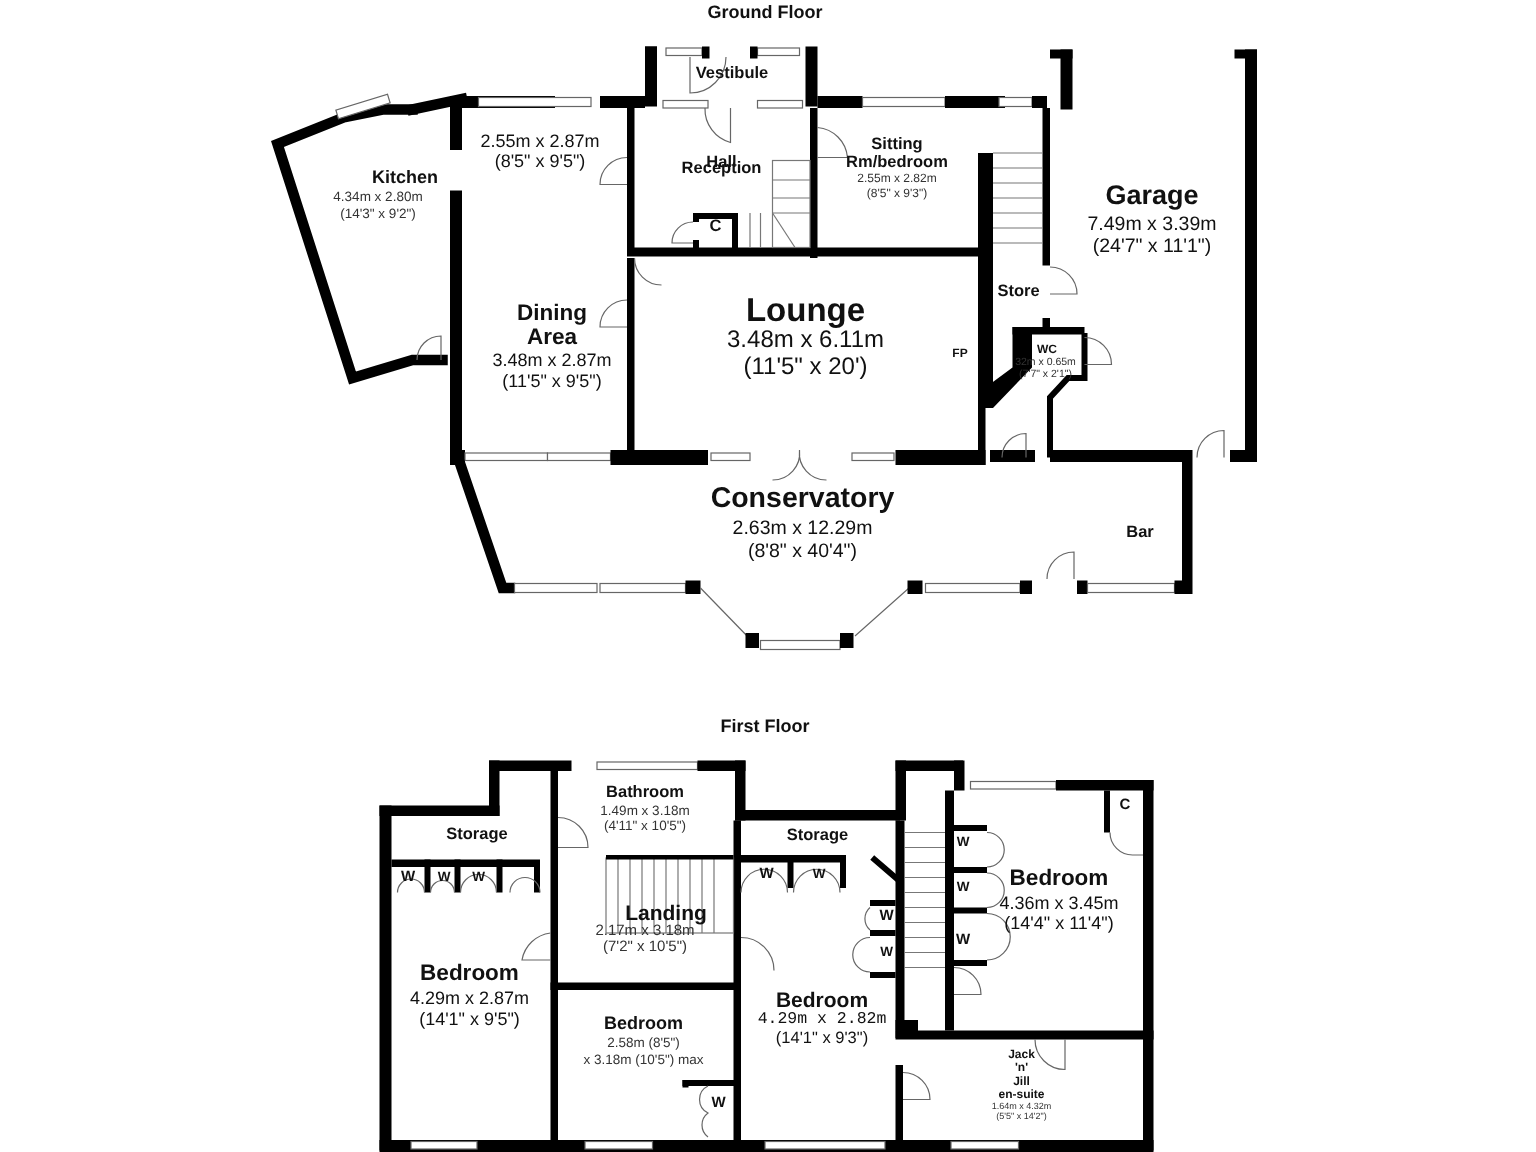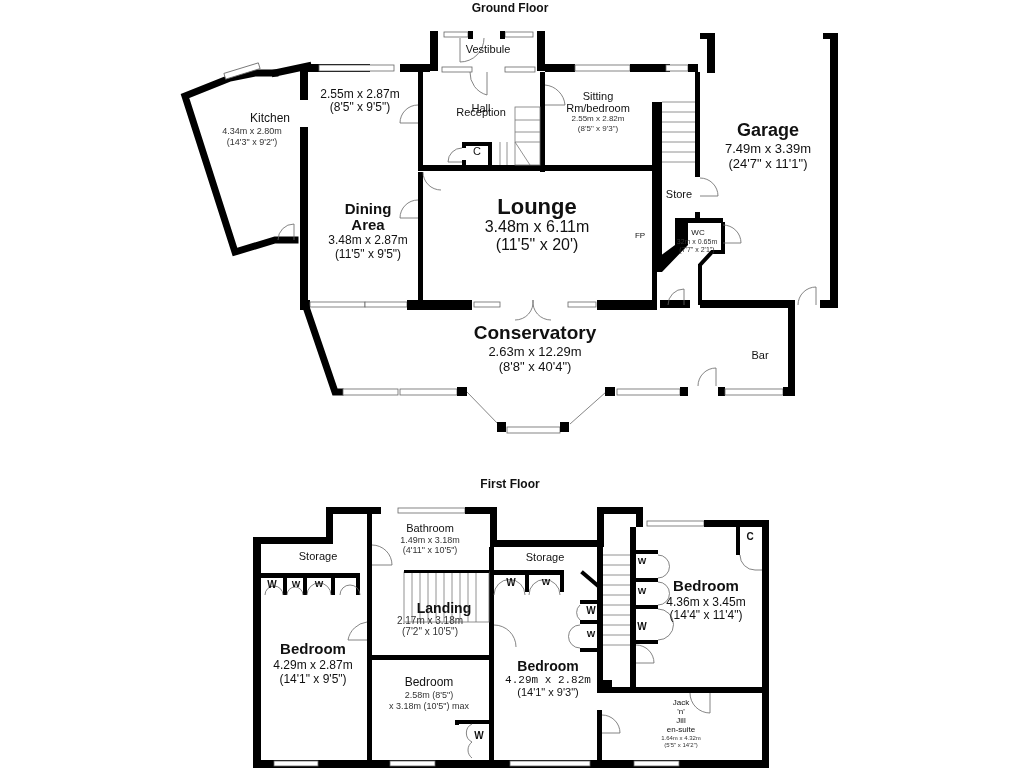--- a/index.html
+++ b/index.html
@@ -10,23 +10,23 @@
   .wlt { stroke: #000; stroke-width: 4; fill: none; }
   .win { fill: #fff; stroke: #666; stroke-width: 0.8; }
   .door { stroke: #666; stroke-width: 0.8; fill: none; }
   .stair { stroke: #777; stroke-width: 0.8; fill: none; }
   .lbl { position: absolute; text-align: center; white-space: nowrap; line-height: 1.05; transform: translateX(-50%); }
   .t-floor { font-weight: bold; font-size: 12px; }
   .t-big { font-weight: bold; font-size: 22px; }
   .t-bigdim { font-size: 16px; }
   .t-med { font-weight: bold; font-size: 15px; }
   .t-meddim { font-size: 12px; }
-  .t-sm { font-weight: normal; font-size: 11px; }
+  .t-sm { font-weight: bold; font-size: 11px; }
   .t-smdim { font-size: 9px; color: #333; }
-  .t-xs { font-weight: normal; font-size: 8px; }
+  .t-xs { font-weight: bold; font-size: 8px; }
   .t-xsdim { font-size: 7px; color: #333; }
   .t-w { font-weight: bold; font-size: 10px; }
   .t-lg { font-weight: bold; font-size: 18px; }
   .t-lgdim { font-size: 13px; }
 </style>
 </head>
 <body>
 
 <svg class="plan" width="1024" height="768" viewBox="0 0 1024 768">
 

